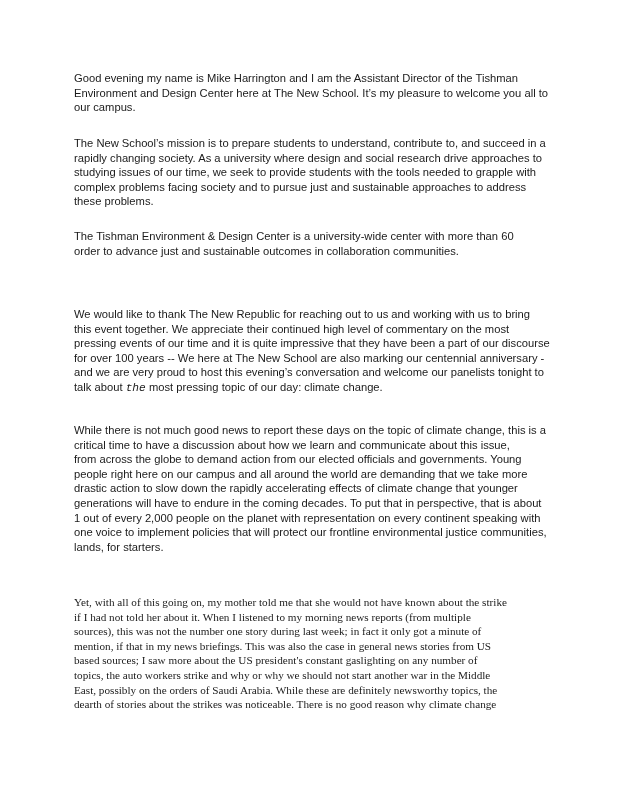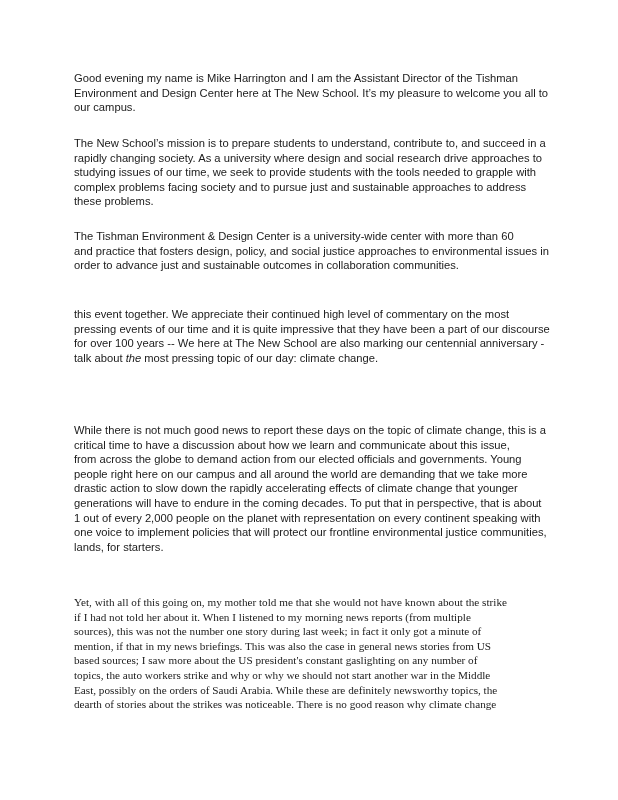--- a/index.html
+++ b/index.html
@@ -9,21 +9,21 @@
     position: absolute;
     left: 74px;
     width: 500px;
     font-family: "Liberation Sans", sans-serif;
     font-size: 11.2px;
     line-height: 14.6px;
     color: #1a1a1a;
     margin: 0;
   }
   .line { display: block; white-space: nowrap; }
-  em { font-style: italic; }
+  em { font-style: italic; font-family: Liberation Mono, monospace; }
 </style>
 </head>
 <body>
 
 <div class="page">
 
   <p class="para" style="top:71px;">
     <span class="line">Good evening my name is Mike Harrington and I am the Assistant Director of the Tishman</span>
     <span class="line">Environment and Design Center here at The New School. It’s my pleasure to welcome you all to</span>
     <span class="line">our campus.</span>
@@ -32,28 +32,29 @@
   <p class="para" style="top:136px;">
     <span class="line">The New School’s mission is to prepare students to understand, contribute to, and succeed in a</span>
     <span class="line">rapidly changing society. As a university where design and social research drive approaches to</span>
     <span class="line">studying issues of our time, we seek to provide students with the tools needed to grapple with</span>
     <span class="line">complex problems facing society and to pursue just and sustainable approaches to address</span>
     <span class="line">these problems.</span>
   </p>
 
   <p class="para" style="top:229px;">
     <span class="line">The Tishman Environment &amp; Design Center is a university-wide center with more than 60</span>
-    <span class="line">and practice that fosters design, policy, and social justice approaches to environmental issues in</span>
     <span class="line">order to advance just and sustainable outcomes in collaboration communities.</span>
   </p>
 
   <p class="para" style="top:307px;">
+    <span class="line">We would like to thank The New Republic for reaching out to us and working with us to bring</span>
     <span class="line">this event together. We appreciate their continued high level of commentary on the most</span>
     <span class="line">pressing events of our time and it is quite impressive that they have been a part of our discourse</span>
     <span class="line">for over 100 years -- We here at The New School are also marking our centennial anniversary -</span>
+    <span class="line">and we are very proud to host this evening’s conversation and welcome our panelists tonight to</span>
     <span class="line"><span>talk about </span><em>the</em><span> most pressing topic of our day: climate change.</span></span>
   </p>
 
   <p class="para" style="top:415px;margin-top:8px;">
     <span class="line">While there is not much good news to report these days on the topic of climate change, this is a</span>
     <span class="line">critical time to have a discussion about how we learn and communicate about this issue,</span>
     <span class="line">from across the globe to demand action from our elected officials and governments. Young</span>
     <span class="line">people right here on our campus and all around the world are demanding that we take more</span>
     <span class="line">drastic action to slow down the rapidly accelerating effects of climate change that younger</span>
     <span class="line">generations will have to endure in the coming decades. To put that in perspective, that is about</span>

